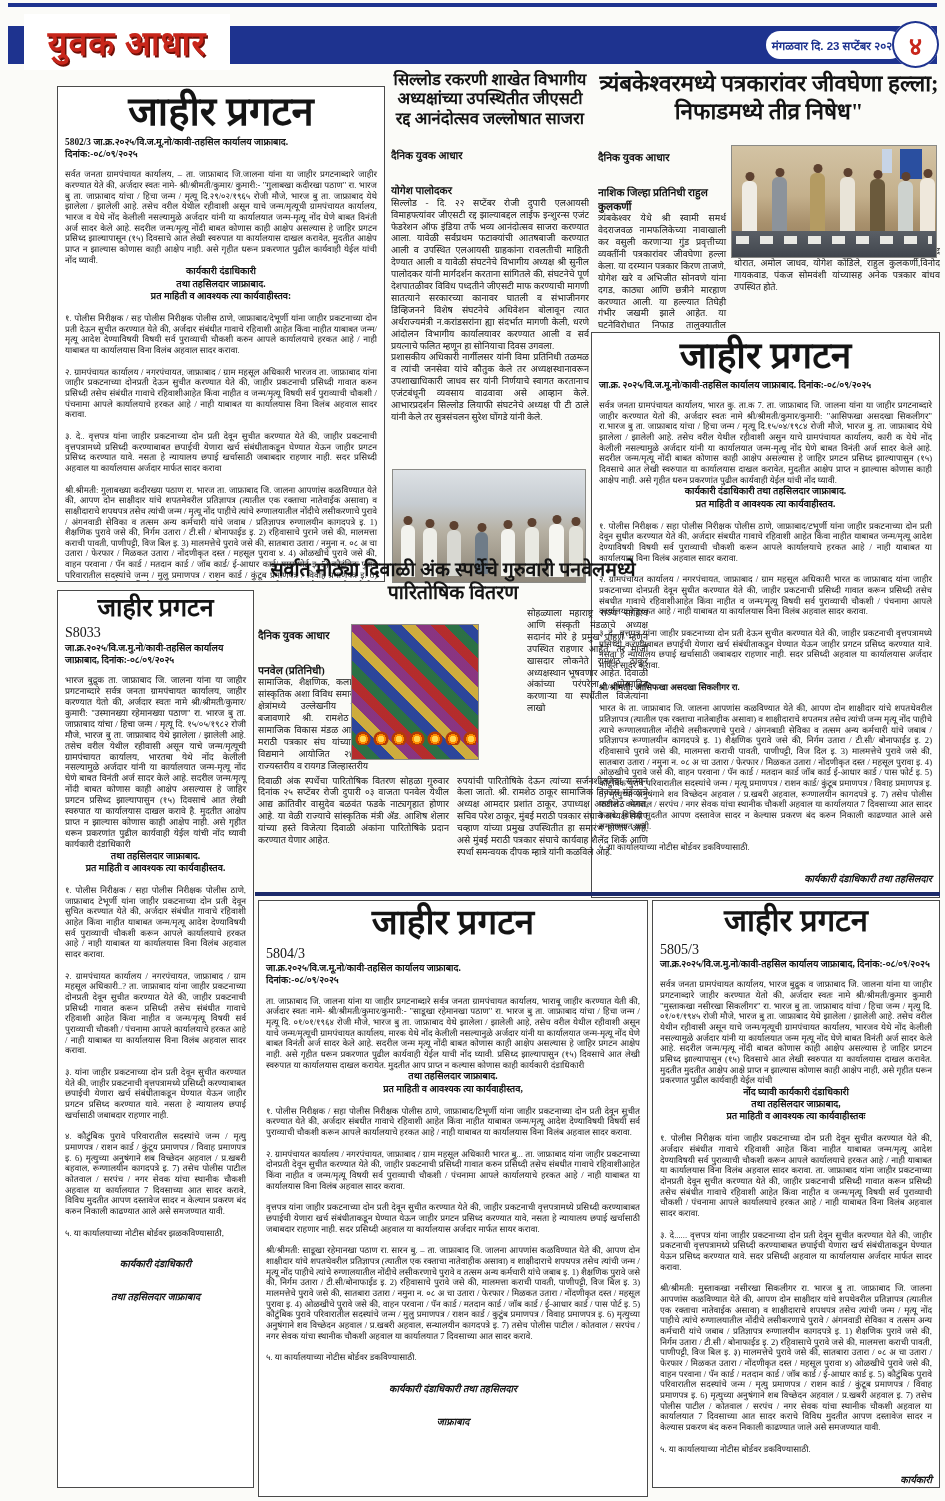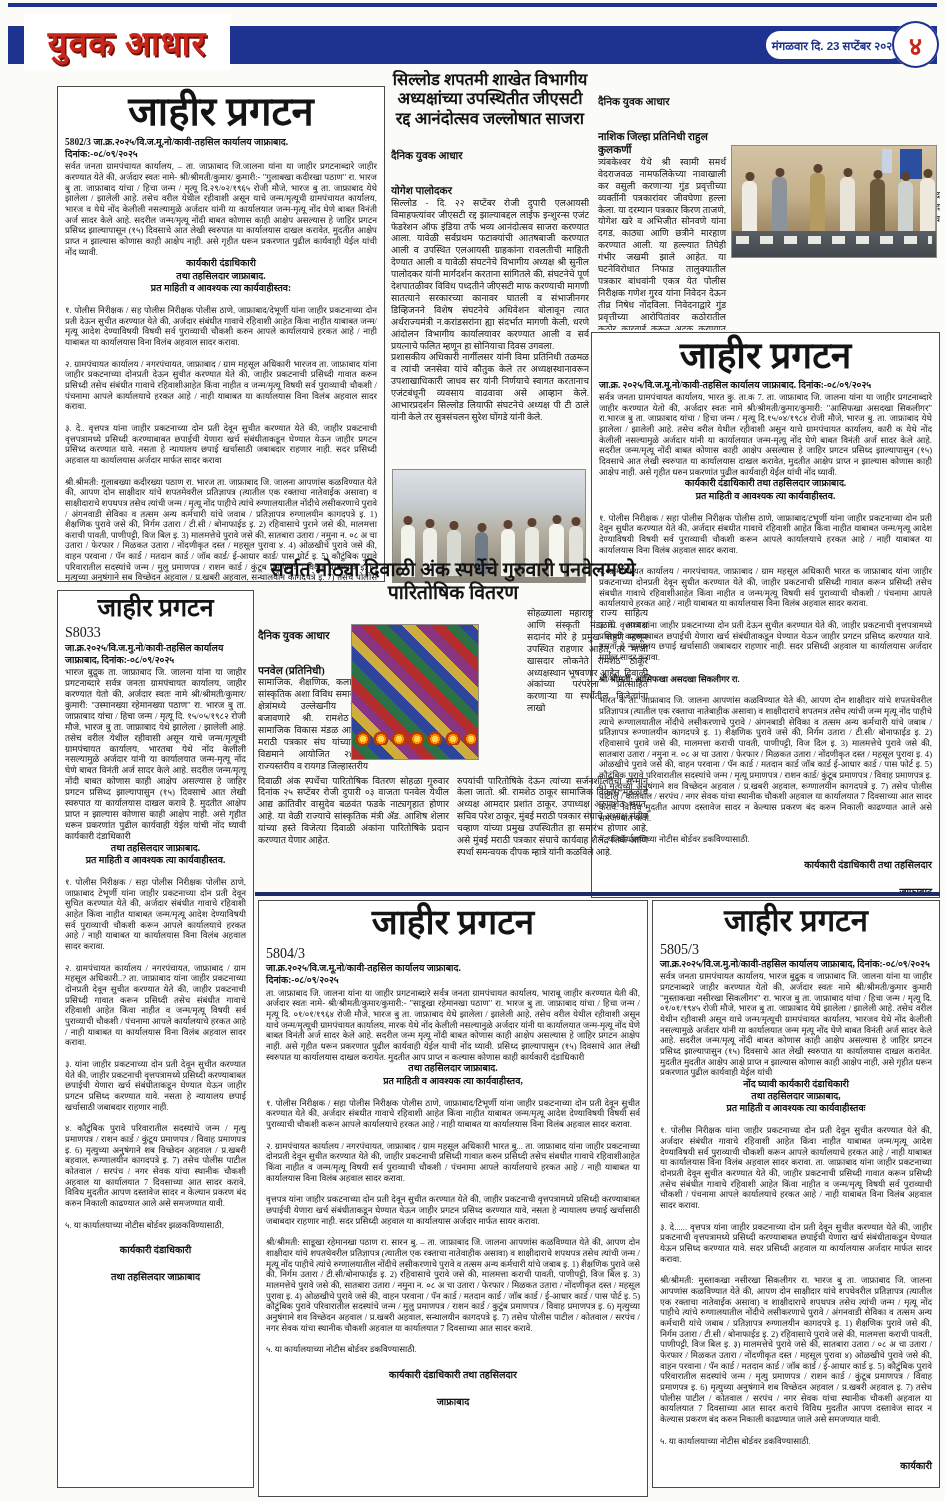--- a/index.html
+++ b/index.html
@@ -22,26 +22,26 @@
              color:#c8261b; font-weight:bold; font-size:25px; display:flex; align-items:center;
              justify-content:center; box-shadow:0 0 0 2px #1e338f inset; }
 
   
   .nbox { border:1.6px solid #4a4a4a; background:#fff; padding:3px 7px 4px 7px; overflow:hidden; }
   .ntitle { text-align:center; font-weight:bold; line-height:1.05; margin:1px 0 3px 0; }
   .n0 .ntitle{font-size:40px}.n1 .ntitle{font-size:37px}.n2 .ntitle{font-size:25px}
   .n3 .ntitle{font-size:35px}.n4 .ntitle{font-size:31px}
   .nid  { font-size:14px; font-weight:normal; line-height:1.25; }
   .nref { font-size:9.4px; font-weight:bold; line-height:1.3; }
-  .nbody{ font-size:8.6px; line-height:1.24; text-align:justify; margin-top:1px; }
+  .nbody{ font-size:8.6px; line-height:1.24; text-align:justify; margin-top:9px; }
   .n2 .nbody { font-size:8.8px; }
   .ncenter{ text-align:center; font-weight:bold; font-size:9.4px; line-height:1.3; }
   .nitem { font-size:8.6px; line-height:1.24; text-align:justify; margin-top:11px; }
   .bold { font-weight:bold; }
-  .nsig { text-align:right; font-weight:bold; font-size:9.6px; line-height:1.35; margin-top:14px; }
+  .nsig { text-align:right; font-weight:bold; font-size:9.6px; line-height:1.35; margin-top:20px;font-style:italic; }
   .nsig.ctr { text-align:center; }
 
   .n0{left:57px;top:86px;width:328px;height:496px}
   .n1{left:591px;top:332px;width:349px;height:566px}
   .n2{left:57px;top:590px;width:197px;height:898px}
   .n3{left:258px;top:900px;width:390px;height:597px}
   .n4{left:652px;top:900px;width:288px;height:588px}
   .divider{left:255px;top:892px;width:685px;height:4px;background:#1b2a6b}
 
   
@@ -105,38 +105,39 @@
     <div class="ncenter">प्रत माहिती व आवश्यक त्या कार्यवाहीस्तव:</div>
     <p class="nitem">१. पोलीस निरीक्षक / सह पोलीस निरीक्षक पोलीस ठाणे, जाफ्राबाद/देभूर्णी यांना जाहीर प्रकटनाच्या दोन प्रती देऊन सुचीत करण्यात येते की, अर्जदार संबंधीत गावाचे रहिवाशी आहेत किंवा नाहीत याबाबत जन्म/मृत्यू आदेश देण्याविषयी विषयी सर्व पुराव्याची चौकशी करुन आपले कार्यालयाचे हरकत आहे / नाही याबाबत या कार्यालयास विना विलंब अहवाल सादर करावा.</p>
     <p class="nitem">२. ग्रामपंचायत कार्यालय / नगरपंचायत, जाफ्राबाद / ग्राम महसूल अधिकारी भारजव ता. जाफ्राबाद यांना जाहीर प्रकटनाच्या दोनप्रती देऊन सुचीत करण्यात येते की, जाहीर प्रकटनाची प्रसिध्दी गावात करुन प्रसिध्दी तसेच संबंधीत गावाचे रहिवाशीआहेत किंवा नाहीत व जन्म/मृत्यू विषयी सर्व पुराव्याची चौकशी / पंचनामा आपले कार्यालयाचे हरकत आहे / नाही याबाबत या कार्यालयास विना विलंब अहवाल सादर करावा.</p>
     <p class="nitem">३. दे.. वृत्तपत्र यांना जाहीर प्रकटनाच्या दोन प्रती देवून सुचीत करण्यात येते की, जाहीर प्रकटनाची वृत्तपत्रामध्ये प्रसिध्दी करण्याबाबत छपाईची येणारा खर्च संबंधीताकडून घेण्यात येऊन जाहीर प्रगटन प्रसिध्द करण्यात यावे. नसता हे न्यायालय छपाई खर्चासाठी जबाबदार राहणार नाही. सदर प्रसिध्दी अहवाल या कार्यालयास अर्जदार मार्फत सादर करावा</p>
     <p class="nitem">श्री.श्रीमती: गुलाबख्या कदीरख्या पठाण रा. भारज ता. जाफ्राबाद जि. जालना आपणांस कळविण्यात येते की, आपण दोन साक्षीदार यांचे शपतमेवरील प्रतिज्ञापत्र (त्यातील एक रक्ताचा नातेवाईक असावा) व साक्षीदाराचे शपथपत्र तसेच त्यांची जन्म / मृत्यू नोंद पाहीचे त्यांचे रुग्णालयातील नोंदीचे लसीकरणाचे पुरावे / अंगनवाडी सेविका व तत्सम अन्य कर्मचारी यांचे जवाब / प्रतिज्ञापत्र रुग्णालयीन कागदपत्रे इ. 1) शैक्षणिक पुरावे जसे की, निर्गम उतारा / टी.सी / बोनाफाईड इ. 2) रहिवासाचे पुराने जसे की, मालमत्ता कराची पावती, पाणीपट्टी, विज बिल इ. 3) मालमत्तेचे पुरावे जसे की, सातबारा उतारा / नमुना न. ०८ अ चा उतारा / फेरफार / मिळकत उतारा / नोंदणीकृत दस्त / महसूल पुरावा ४. 4) ओळखीचे पुरावे जसे की, वाहन परवाना / पॅन कार्ड / मतदान कार्ड / जॉब कार्ड/ ई-आधार कार्ड/ पास पोर्ट इ. 5) कौटुंबिक पुरावे परिवारातील सदस्यांचे जन्म / मुलु प्रमाणपत्र / राशन कार्ड / कुंटूब प्रमाणपत्र / विवाह प्रमाणपत्र इ. 6) मृत्युच्या अनुषंगाने सब विच्छेदन अहवाल / प्र.खबरी अहवाल, सन्थालयीन कागदपत्रे इ. 7) तसेच पोलीस पाटील / कोतवाल / सरपंच / नगर सेवक यांचा स्थानीक चौकशी अहवाल या कार्यालयात 7 दिवसाच्या आत सादर करावे, विविध मुदतीत आपण दस्तावेज सादर न केल्यास प्रकरण बंद करुन निकाली काढण्यात आले असे समजण्यात यावी.</p>
     <p class="nitem">५. या कार्यालयाच्या नोटीस बोर्डवर झळकविण्यासाठी .</p>
 
   </section>
 
   <section class="abs article gst">
-    <h1 class="headline">सिल्लोड शपतमी शाखेत विभागीय अध्यक्षांच्या उपस्थितीत जीएसटी रद्द आनंदोत्सव जल्लोषात साजरा</h1>
+    <h1 class="headline">सिल्लोड रकरणी शाखेत विभागीय अध्यक्षांच्या उपस्थितीत जीएसटी रद्द आनंदोत्सव जल्लोषात साजरा</h1>
     <div class="byline">दैनिक युवक आधार</div>
     <div class="byline">योगेश पालोदकर</div>
     <p class="atext">सिल्लोड - दि. २२ सप्टेंबर रोजी दुपारी एलआयसी विमाहफ्त्यांवर जीएसटी रद्द झाल्याबद्दल लाईफ इन्शुरन्स एजंट फेडरेशन ऑफ इंडिया तर्फे भव्य आनंदोत्सव साजरा करण्यात आला. यावेळी सर्वप्रथम फटाक्यांची आतषबाजी करण्यात आली व उपस्थित एलआयसी ग्राहकांना रावलतीची माहिती देण्यात आली व यावेळी संघटनेचे विभागीय अध्यक्ष श्री सुनील पालोदकर यांनी मार्गदर्शन करताना सांगितले की, संघटनेचे पूर्ण देशपातळीवर विविध पध्दतीने जीएसटी माफ करण्याची मागणी सातत्याने सरकारच्या कानावर घातली व संभाजीनगर डिव्हिजनने विशेष संघटनेचे अधिवेशन बोलावून त्यात अर्थराज्यमंत्री न.करांडसरांना ह्या संदर्भात मागणी केली, धरणे आंदोलन विभागीय कार्यालयावर करण्यात आली व सर्व प्रयत्नाचे फलित म्हणून हा सोनियाचा दिवस उगवला.</p>
     <p class="atext">प्रशासकीय अधिकारी नार्गीलसर यांनी विमा प्रतिनिधी तळमळ व त्यांची जनसेवा यांचे कौतुक केले तर अध्यक्षस्थानावरून उपशाखाधिकारी जाधव सर यांनी निर्णयाचे स्वागत करतानाच एजंटबंधूनी व्यवसाय वाढवावा असे आव्हान केले. आभारप्रदर्शन सिल्लोड लियाफी संघटनेचे अध्यक्ष पी टी ठाले यांनी केले तर सुत्रसंचलन सुरेश घोंगडे यांनी केले.</p>
     <div class="photo gst-photo">
       <i class="pf" style="left:8px;bottom:5px;width:14px;height:52px;background:#f3f3ee"></i>
       <i class="pf" style="left:30px;bottom:5px;width:14px;height:49px;background:#eeeee8"></i>
       <i class="pf" style="left:54px;bottom:6px;width:14px;height:46px;background:#d8d8d2"></i>
       <i class="pf" style="left:82px;bottom:8px;width:13px;height:42px;background:#6f7c88"></i>
       <i class="pf" style="left:108px;bottom:6px;width:14px;height:47px;background:#f3f3ee"></i>
       <i class="pf" style="left:132px;bottom:5px;width:14px;height:50px;background:#e9e9e2"></i>
       <i class="pf" style="left:156px;bottom:5px;width:15px;height:53px;background:#f6f6f1"></i>
       <i class="pf" style="left:176px;bottom:5px;width:14px;height:51px;background:#e2e2da"></i>
     </div>
   </section>
 
   <section class="abs article atk">
+    <h1 class="headline">त्र्यंबकेश्वरमध्ये पत्रकारांवर जीवघेणा हल्ला; निफाडमध्ये तीव्र निषेध"</h1>
     <div class="cols" style="margin-top:4px">
       <div class="col" style="flex:0 0 128px">
         <div class="byline">दैनिक युवक आधार</div>
         <div class="byline">नाशिक जिल्हा प्रतिनिधी राहुल कुलकर्णी</div>
         <p class="atext">त्र्यंबकेश्वर येथे श्री स्वामी समर्थ वेदराजवळ नामफलिकेच्या नावाखाली कर वसुली करणाऱ्या गुंड प्रवृत्तीच्या व्यक्तींनी पत्रकारांवर जीवघेणा हल्ला केला. या दरम्यान पत्रकार किरण ताजणे, योगेश खरे व अभिजीत सोनवणे यांना दगड, काठ्या आणि छत्रीने मारहाण करण्यात आली. या हल्ल्यात तिघेही गंभीर जखमी झाले आहेत. या घटनेविरोधात निफाड तालुक्यातील पत्रकार बांधवांनी एकत्र येत पोलीस निरीक्षक गणेश गुरव यांना निवेदन देऊन तीव्र निषेध नोंदविला. निवेदनाद्वारे गुंड प्रवृत्तीच्या आरोपितांवर कठोरातील कठोर कारवाई करून अटक करण्यात यावी, अशी ठाम मागणी करण्यात</p>
       </div>
       <div class="col">
         <div style="height:116px"></div>
         <p class="atext">आली.या निषेध नोंदविण्याच्या वेळी पत्रकार राहुल दराडे, राजेंद्र थोरात, अमोल जाधव, योगेश कोंडिले, राहुल कुलकर्णी,विनोद गायकवाड, पंकज सोमवंशी यांच्यासह अनेक पत्रकार बांधव उपस्थित होते.</p>
       </div>

